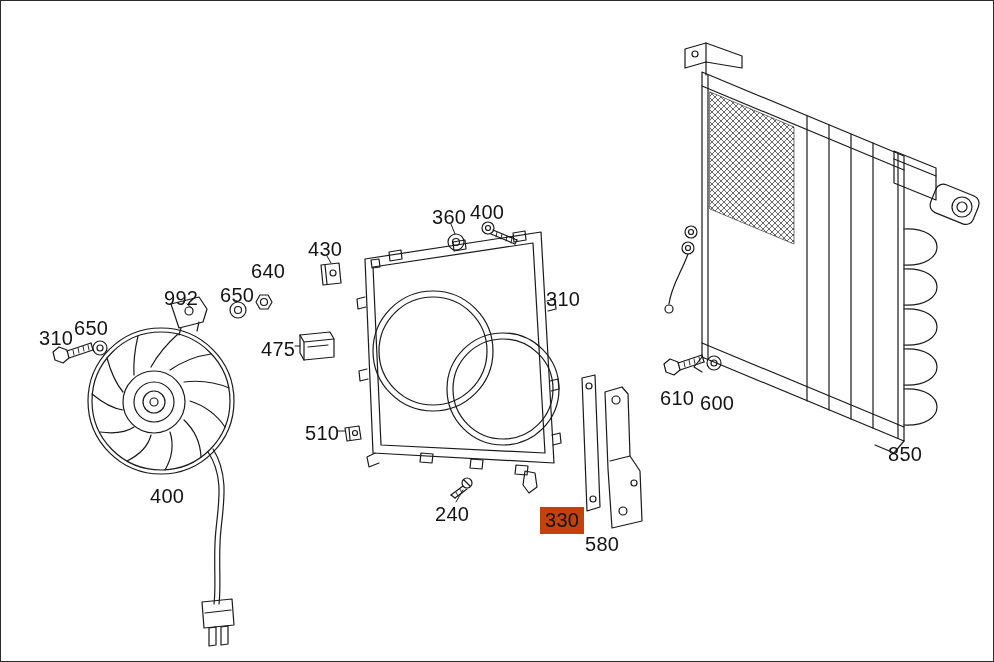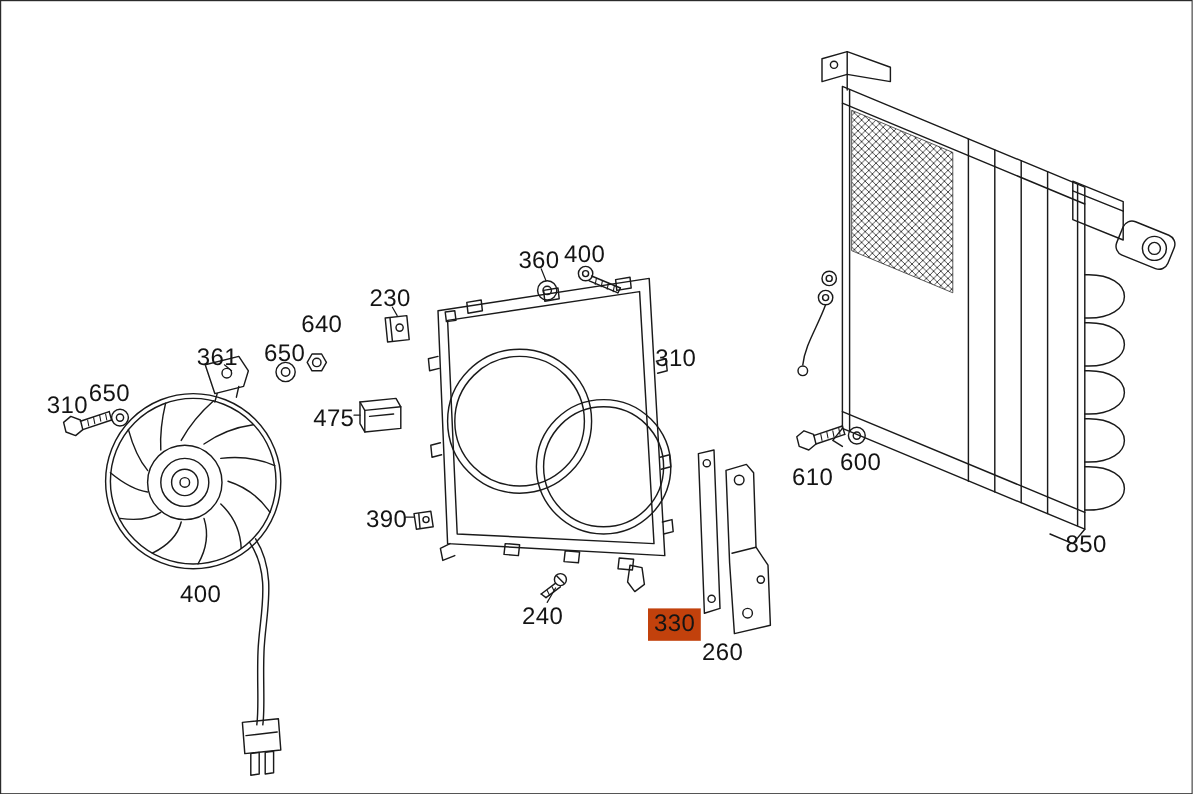--- a/index.html
+++ b/index.html
@@ -242,31 +242,31 @@
       <path d="M450,223 L454,233"></path>
       <path d="M294,345 L299,345"></path>
       <path d="M337,430 L344,430"></path>
       <path d="M455,501 L462,489"></path>
     </g>
   </svg>
 
   <div class="labels-layer">
     <span class="lbl" style="left:38px;top:326px">310</span>
     <span class="lbl" style="left:73px;top:316px">650</span>
-    <span class="lbl" style="left:163px;top:286px">361</span>
+    <span class="lbl" style="left:163px;top:286px">992</span>
     <span class="lbl" style="left:219px;top:283px">650</span>
     <span class="lbl" style="left:250px;top:259px">640</span>
     <span class="lbl" style="left:149px;top:484px">400</span>
-    <span class="lbl" style="left:307px;top:237px">230</span>
+    <span class="lbl" style="left:307px;top:237px">430</span>
     <span class="lbl" style="left:260px;top:337px">475</span>
-    <span class="lbl" style="left:304px;top:421px">390</span>
+    <span class="lbl" style="left:304px;top:421px">510</span>
     <span class="lbl" style="left:434px;top:502px">240</span>
     <span class="lbl" style="left:431px;top:205px">360</span>
     <span class="lbl" style="left:469px;top:200px">400</span>
     <span class="lbl" style="left:545px;top:287px">310</span>
     <span class="lbl hl" style="left:539px;top:506px">330</span>
-    <span class="lbl" style="left:584px;top:532px">260</span>
+    <span class="lbl" style="left:584px;top:532px">580</span>
     <span class="lbl" style="left:659px;top:386px">610</span>
-    <span class="lbl" style="left:699px;top:374px">600</span>
+    <span class="lbl" style="left:699px;top:391px">600</span>
     <span class="lbl" style="left:887px;top:442px">850</span>
   </div>
 
 </div>
 
 </body></html>

